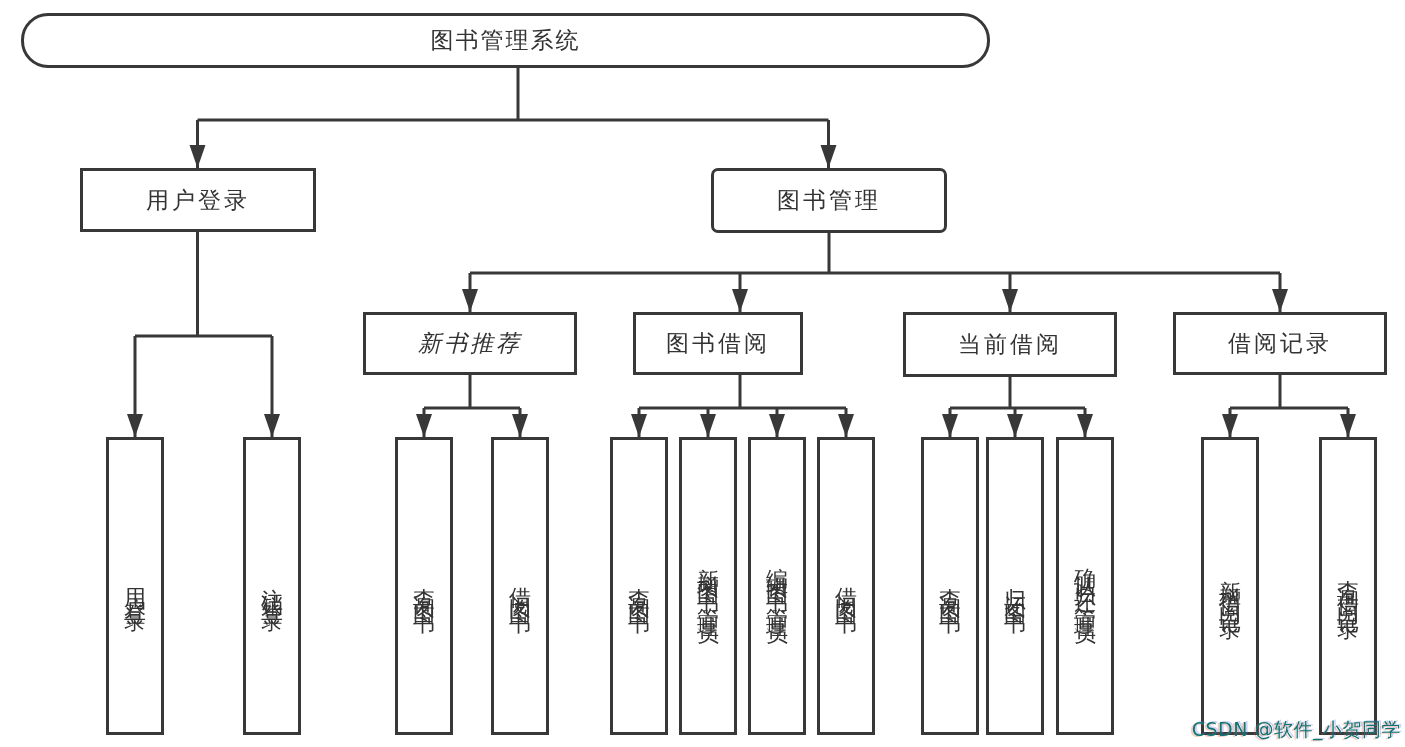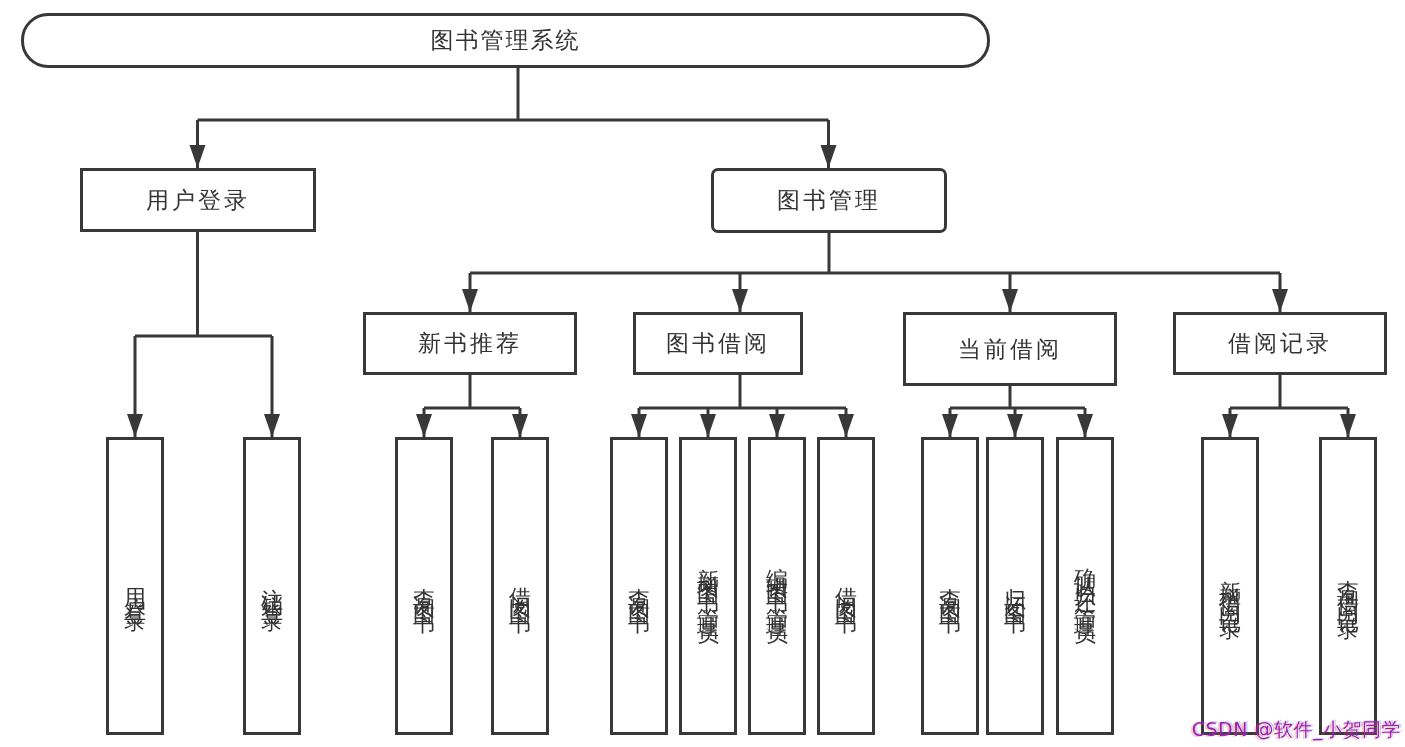--- a/index.html
+++ b/index.html
@@ -55,21 +55,21 @@
     letter-spacing: 8px;
     color: #333333;
   }
   .watermark {
     position: absolute;
     right: 4px;
     bottom: 4px;
     z-index: 3;
     font-size: 19px;
     letter-spacing: 0.5px;
-    color: #a21caf;
+    color: #0f766e;
     text-shadow: -2px 1px 0 rgba(222, 84, 60, 0.30), 2px -1px 0 rgba(92, 110, 228, 0.30);
   }
 </style>
 </head>
 <body>
 
 <div class="canvas">
 
   <svg class="wires" width="1405" height="747" viewBox="0 0 1405 747" xmlns="http://www.w3.org/2000/svg">
     <path fill="none" stroke="#383838" stroke-width="3" d="
@@ -127,23 +127,23 @@
       <polygon points="1222,414 1238,414 1230,437"></polygon>
       <polygon points="1340,414 1356,414 1348,437"></polygon>
     </g>
   </svg>
 
   <div class="node root-label" style="left:21px; top:13px; width:969px; height:55px;border-radius:27px;">图书管理系统</div>
 
   <div class="node h-label" style="left:80px; top:168px; width:236px; height:64px;">用户登录</div>
   <div class="node h-label" style="left:711px; top:168px; width:236px; height:65px;border-radius:7px;">图书管理</div>
 
-  <div class="node h-label" style="left:363px; top:312px; width:214px; height:63px;">新书推荐</div>
+  <div class="node h-label" style="left:363px; top:312px; width:214px; height:63px;font-style:italic;">新书推荐</div>
   <div class="node h-label" style="left:633px; top:312px; width:170px; height:63px;">图书借阅</div>
-  <div class="node h-label" style="left:903px; top:312px; width:214px; height:74px;">当前借阅</div>
+  <div class="node h-label" style="left:903px; top:312px; width:214px; height:65px;">当前借阅</div>
   <div class="node h-label" style="left:1173px; top:312px; width:214px; height:63px;">借阅记录</div>
 
   <div class="node leaf" style="left:106px;">
     <span>用户登录</span>
   </div>
   <div class="node leaf" style="left:243px;">
     <span>注销登录</span>
   </div>
 
   <div class="node leaf" style="left:395px;">

